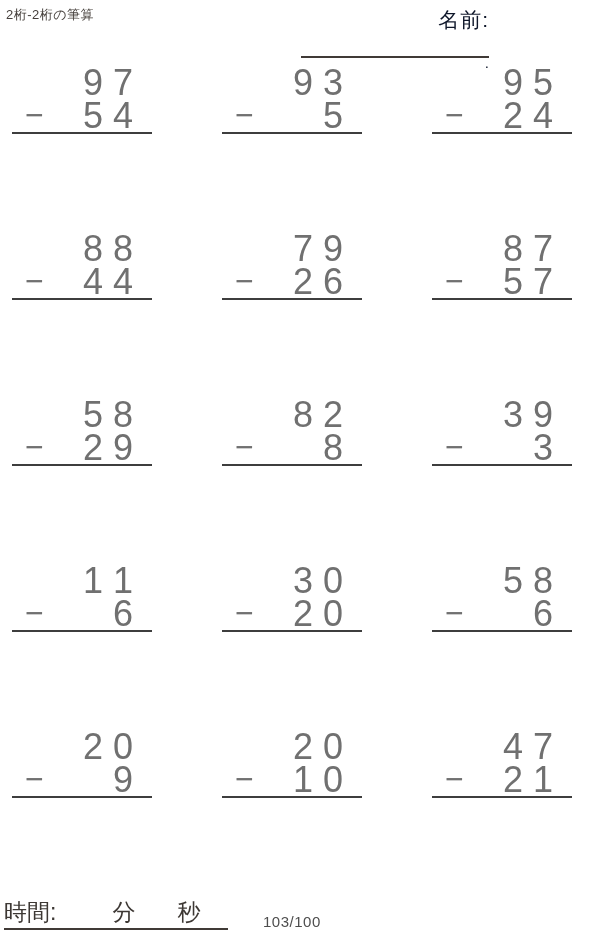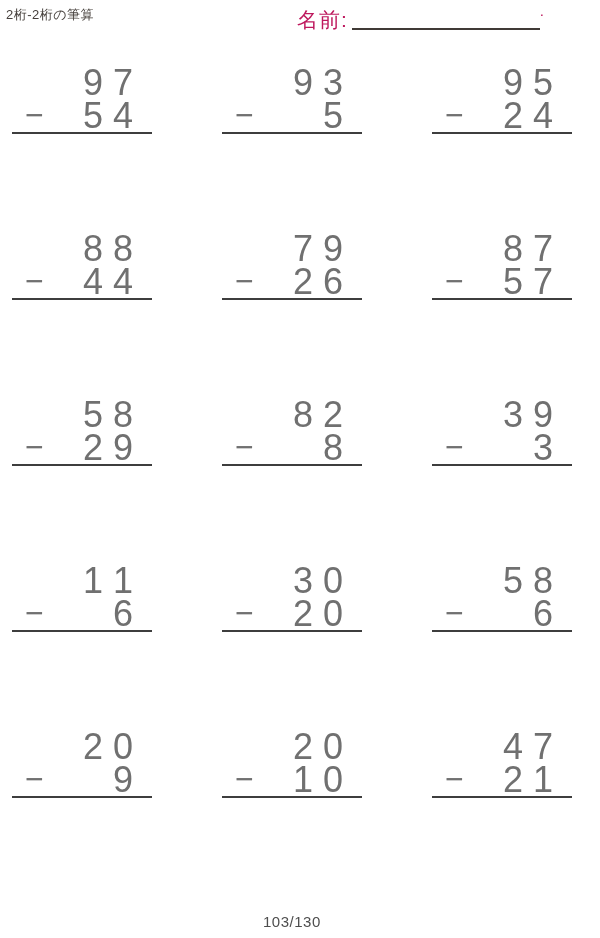--- a/index.html
+++ b/index.html
@@ -6,22 +6,22 @@
   html,body { background:#ffffff; }
   .page {
     position:relative; width:600px; height:938px; background:#ffffff;
     font-family:"Liberation Sans", sans-serif; overflow:hidden;
   }
   .doc-title {
     position:absolute; left:6px; top:6px; font-size:13px; color:#46403c;
     letter-spacing:0.5px;
   }
   .name-row {
-    position:absolute; left:297px; top:6px; display:flex; align-items:flex-start;
-    color:#be185d; font-size:21px;
+    position:absolute; left:297px; top:6px; display:flex; align-items:flex-end;
+    color:#0f172a; font-size:21px;flex-direction:column;
   }
   .name-label { letter-spacing:1px; }
   .name-line {
     display:inline-block; width:188px; height:24px;
     border-bottom:2px solid #403a36; margin-left:4px;
   }
   .name-period { font-size:15px; line-height:10px; }
 
   .problems {
     position:absolute; left:12px; top:63px;
@@ -259,16 +259,21 @@
       <span class="minus">−</span>
       <div class="digits bottom">
         <span class="dcell">2</span>
         <span class="dcell">1</span>
       </div>
       <div class="rule"></div>
     </div>
 
   </div>
 
-
-  <div class="page-num">103/130</div>
+  <div class="time-row">
+    <span>時間:</span>
+    <span class="min-label">分</span>
+    <span class="sec-label">秒</span>
+  </div>
+
+  <div class="page-num">103/100</div>
 
 </div>
 
 </body></html>

